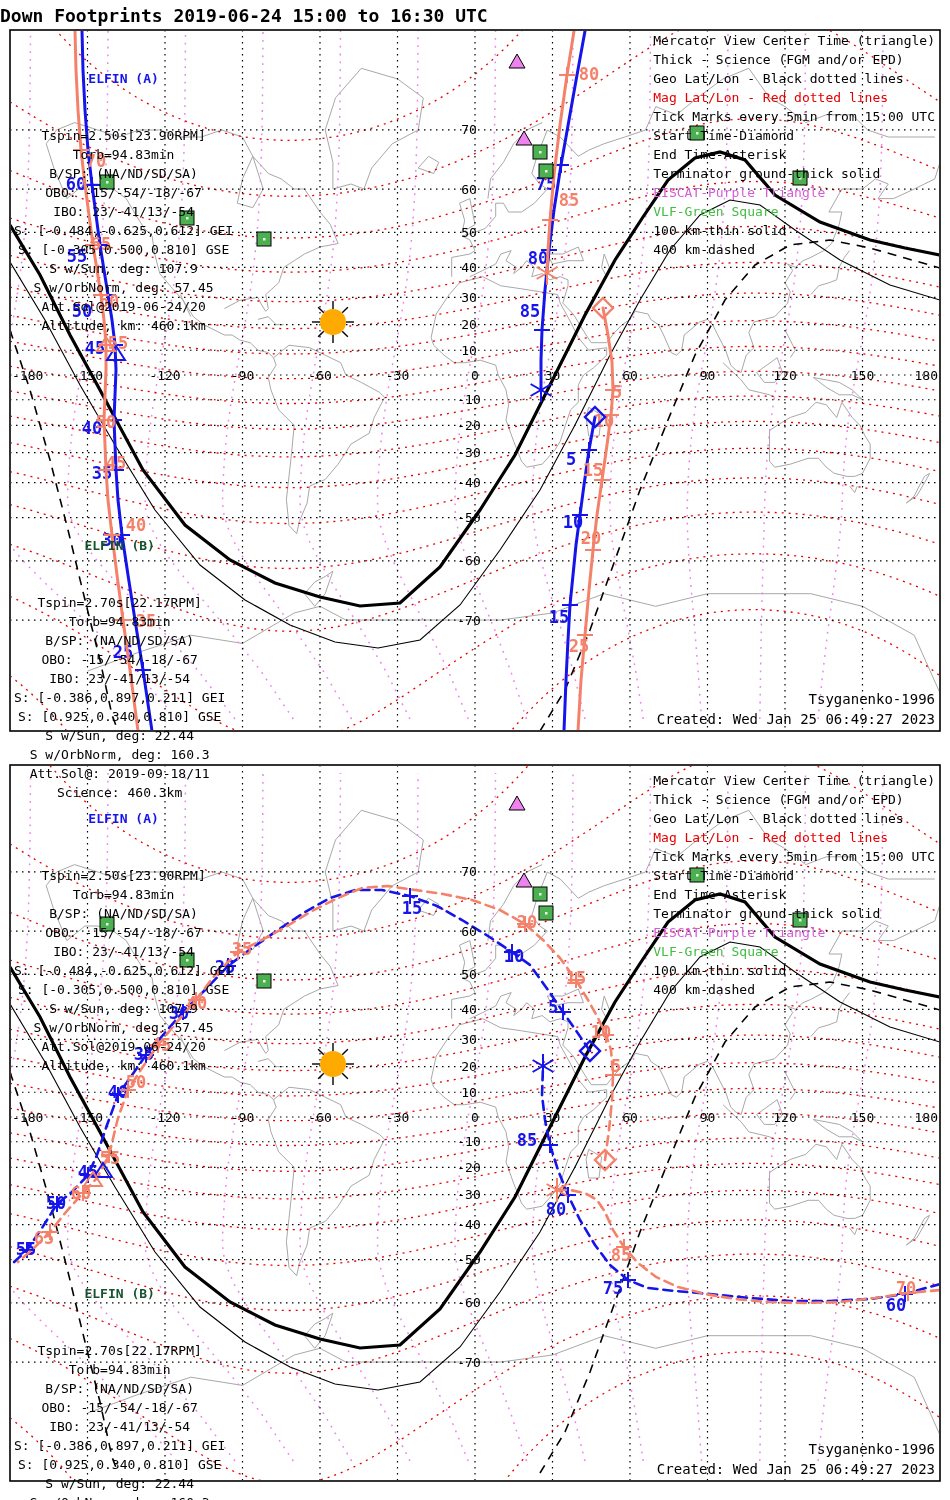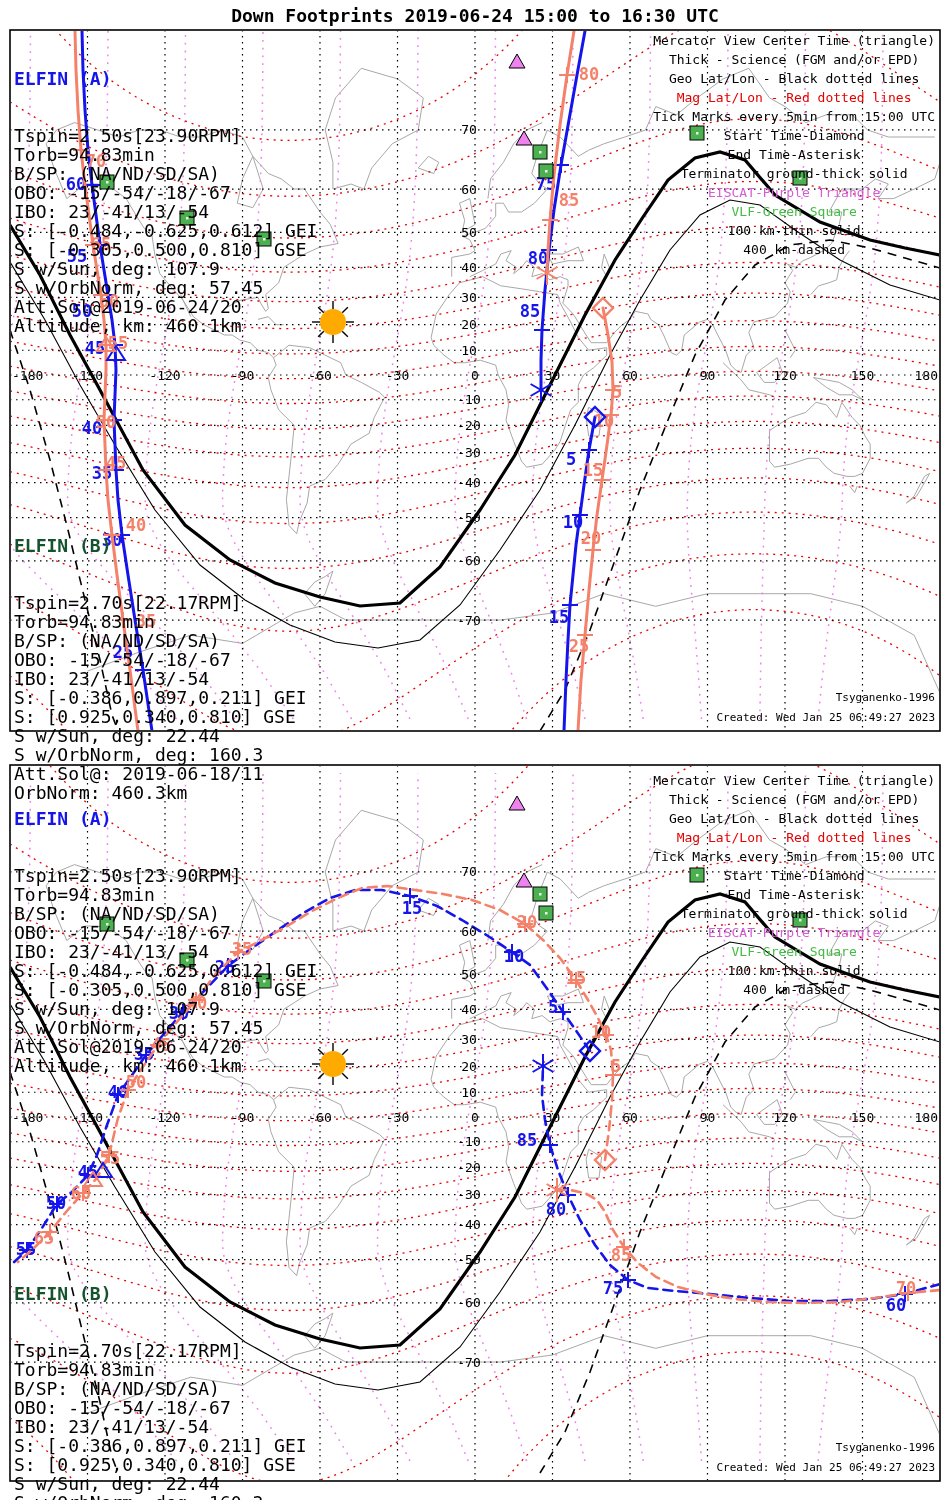--- a/index.html
+++ b/index.html
@@ -1,26 +1,26 @@
 <!DOCTYPE html>
 <html><head>
 <meta charset="utf-8">
 <style>
   html,body{margin:0;padding:0;background:#ffffff;}
   .page{position:relative;width:950px;height:1500px;background:#ffffff;overflow:hidden;
         font-family:"DejaVu Sans Mono",monospace;color:#000;}
   #map-svg{position:absolute;left:0;top:0;}
-  .panel-title{position:absolute;left:0;width:950px;text-align:center;
+  .panel-title{position:absolute;left:0;width:950px;
                font-size:18px;font-weight:700;letter-spacing:0px;}
-  .info{position:absolute;font-size:18px;line-height:19px;white-space:pre;}
+  .info{position:absolute;font-size:13px;line-height:19px;white-space:pre;text-align:center;}
   .info-header{font-weight:700;}
   .elfin-a{color:#1414EB;}
   .elfin-b{color:#14532d;}
-  .legend{position:absolute;right:15px;font-size:13px;line-height:19px;text-align:center;white-space:pre;}
-  .footer-line{position:absolute;right:15px;font-size:11px;white-space:pre;}
+  .legend{position:absolute;right:15px;font-size:13px;line-height:19px;text-align:left;white-space:pre;}
+  .footer-line{position:absolute;right:15px;font-size:14px;white-space:pre;}
 </style>
 </head>
 <body>
 
 <div class="page">
   <svg id="map-svg" width="950" height="1500">
       <clipPath id="clip0">
         <rect x="11" y="31" width="928" height="699"></rect>
       </clipPath>
       <g clip-path="url(#clip0)">
@@ -487,21 +487,21 @@
     </svg>
 
   <div class="panel-title" style="top:5px;">Down Footprints 2019-06-24 15:00 to 16:30 UTC</div>
 
   <div class="info" style="left:14px;top:31px;">
     <div class="info-header elfin-a">ELFIN (A)</div>
     <div><div>Tspin=2.50s[23.90RPM]</div><div>Torb=94.83min</div><div>B/SP: (NA/ND/SD/SA)</div><div>OBO: -15/-54/-18/-67</div><div>IBO: 23/-41/13/-54</div><div>S: [-0.484,-0.625,0.612] GEI</div><div>S: [-0.305,0.500,0.810] GSE</div><div>S w/Sun, deg: 107.9</div><div>S w/OrbNorm, deg: 57.45</div><div>Att.Sol@2019-06-24/20</div><div>Altitude, km: 460.1km</div></div>
   </div>
   <div class="info" style="left:14px;top:498px;">
     <div class="info-header elfin-b">ELFIN (B)</div>
-    <div><div>Tspin=2.70s[22.17RPM]</div><div>Torb=94.83min</div><div>B/SP: (NA/ND/SD/SA)</div><div>OBO: -15/-54/-18/-67</div><div>IBO: 23/-41/13/-54</div><div>S: [-0.386,0.897,0.211] GEI</div><div>S: [0.925,0.340,0.810] GSE</div><div>S w/Sun, deg: 22.44</div><div>S w/OrbNorm, deg: 160.3</div><div>Att.Sol@: 2019-06-18/11</div><div>OrbNorm: 460.3km</div></div>
+    <div><div>Tspin=2.70s[22.17RPM]</div><div>Torb=94.83min</div><div>B/SP: (NA/ND/SD/SA)</div><div>OBO: -15/-54/-18/-67</div><div>IBO: 23/-41/13/-54</div><div>S: [-0.386,0.897,0.211] GEI</div><div>S: [0.925,0.340,0.810] GSE</div><div>S w/Sun, deg: 22.44</div><div>S w/OrbNorm, deg: 160.3</div><div>Att.Sol@: 2019-09-18/11</div><div>Science: 460.3km</div></div>
   </div>
   <div class="legend" style="top:31px;"><div style="color: rgb(0, 0, 0);">Mercator View Center Time (triangle)</div><div style="color: rgb(0, 0, 0);">Thick - Science (FGM and/or EPD)</div><div style="color: rgb(0, 0, 0);">Geo Lat/Lon - Black dotted lines</div><div style="color: rgb(230, 0, 0);">Mag Lat/Lon - Red dotted lines</div><div style="color: rgb(0, 0, 0);">Tick Marks every 5min from 15:00 UTC</div><div style="color: rgb(0, 0, 0);">Start Time-Diamond</div><div style="color: rgb(0, 0, 0);">End Time-Asterisk</div><div style="color: rgb(0, 0, 0);">Terminator ground-thick solid</div><div style="color: rgb(214, 92, 214);">EISCAT-Purple Triangle</div><div style="color: rgb(68, 187, 68);">VLF-Green Square</div><div style="color: rgb(0, 0, 0);">100 km-thin solid</div><div style="color: rgb(0, 0, 0);">400 km-dashed</div></div>
   <div class="footer-line" style="top:691px;">Tsyganenko-1996</div>
   <div class="footer-line" style="top:711px;">Created: Wed Jan 25 06:49:27 2023</div>
 
   <div class="info" style="left:14px;top:771px;">
     <div class="info-header elfin-a">ELFIN (A)</div>
     <div><div>Tspin=2.50s[23.90RPM]</div><div>Torb=94.83min</div><div>B/SP: (NA/ND/SD/SA)</div><div>OBO: -15/-54/-18/-67</div><div>IBO: 23/-41/13/-54</div><div>S: [-0.484,-0.625,0.612] GEI</div><div>S: [-0.305,0.500,0.810] GSE</div><div>S w/Sun, deg: 107.9</div><div>S w/OrbNorm, deg: 57.45</div><div>Att.Sol@2019-06-24/20</div><div>Altitude, km: 460.1km</div></div>
   </div>
   <div class="info" style="left:14px;top:1246px;">

